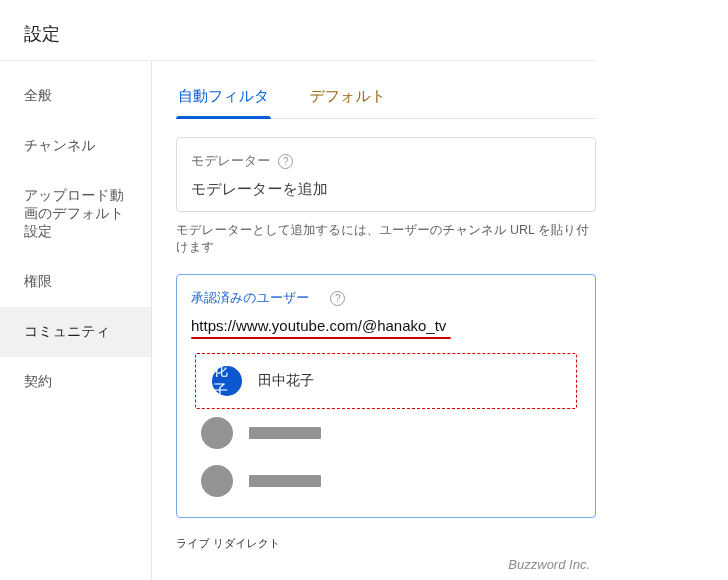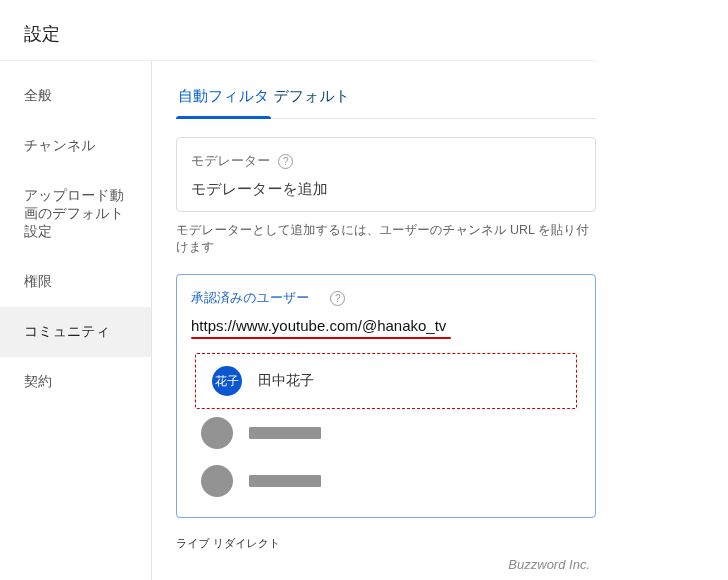--- a/index.html
+++ b/index.html
@@ -5,35 +5,35 @@
   * { box-sizing: border-box; margin: 0; padding: 0; }
   html, body { width: 728px; height: 580px; font-family: "Hiragino Kaku Gothic ProN", "Meiryo", Arial, sans-serif; background:#fff; color:#0f0f0f; overflow:hidden; }
   .root { width:596px; height:580px; position:relative; }
   .header { padding:22px 24px 14px 24px; }
   .header h1 { font-size:18px; font-weight:500; color:#202020; }
   .body { display:flex; height:calc(580px - 60px); border-top:1px solid #ececec; }
   .sidebar { width:278px; border-right:1px solid #e4e4e4; padding-top:10px; }
   .side-item { padding:16px 24px; font-size:14px; color:#555; cursor:pointer; }
   .side-item.active { background:#f1f1f1; color:#202020; }
   .main { flex:1; padding:18px 0 0 24px; position:relative; }
-  .tabs { display:flex; border-bottom:1px solid #e4e4e4; }
-  .tab { padding:8px 2px 12px 2px; font-size:15px; color:#0c4a6e; cursor:pointer; position:relative; }
+  .tabs { display:flex; gap:36px; border-bottom:1px solid #e4e4e4; }
+  .tab { padding:8px 2px 12px 2px; font-size:15px; color:#a16207; cursor:pointer; position:relative; }
   .tab.active { color:#065fd4; font-weight:500; }
   .tab.active::after { content:""; position:absolute; left:0; right:0; bottom:-1px; height:3px; background:#065fd4; border-radius:3px 3px 0 0; }
   .card { margin-top:18px; border:1px solid #dcdcdc; border-radius:4px; padding:14px 14px 12px 14px; width:420px; max-width:100%; }
   .card-label { font-size:13px; color:#6b6b6b; display:flex; align-items:center; gap:8px;text-align:center; }
   .card-label.blue { color:#1961cf;gap:21px; }
   .card-input { margin-top:10px; font-size:15px; color:#404040; }
   .help-icon { display:inline-flex; width:15px; height:15px; border:1px solid #9a9a9a; border-radius:50%; align-items:center; justify-content:center; font-size:10px; color:#9a9a9a; cursor:pointer; }
   .hint { margin-top:10px; font-size:12.5px; color:#626262; }
   .url-input { margin-top:10px; font-size:15px; color:#111; border:none; outline:none; width:100%; }
   .underline { height:2px; background:#cc0000; width:260px; margin-top:2px; border-radius:1px; }
   .results { margin-top:14px; }
   .result-row { display:flex; align-items:center; gap:16px; padding:8px 10px; cursor:pointer; }
-  .avatar { width:30px; height:30px; border-radius:50%; display:flex; align-items:center; justify-content:center; font-size:12px; color:#fff; flex:0 0 30px; }
+  .avatar { width:30px; height:30px; border-radius:50%; display:flex; align-items:center; justify-content:center; font-size:16px; color:#fff; flex:0 0 30px; }
   .avatar.blue { background:#0b57d0; }
   .avatar.gray { background:#939393; width:32px; height:32px; flex:0 0 32px; }
   .name-text { font-size:14px; color:#333; }
   .name-bar { height:12px; width:72px; background:#939393; border-radius:1px; }
   .highlight { border:1.5px dashed #d40000; border-radius:2px; padding:4px 6px; margin:0 4px; }
   .section-title { margin-top:18px; font-size:11px; color:#303030; }
   .watermark { position:absolute; right:6px; bottom:8px; font-size:13px; color:#8c8c8c; font-style:italic; }
 </style>
 </head>
 <body>

